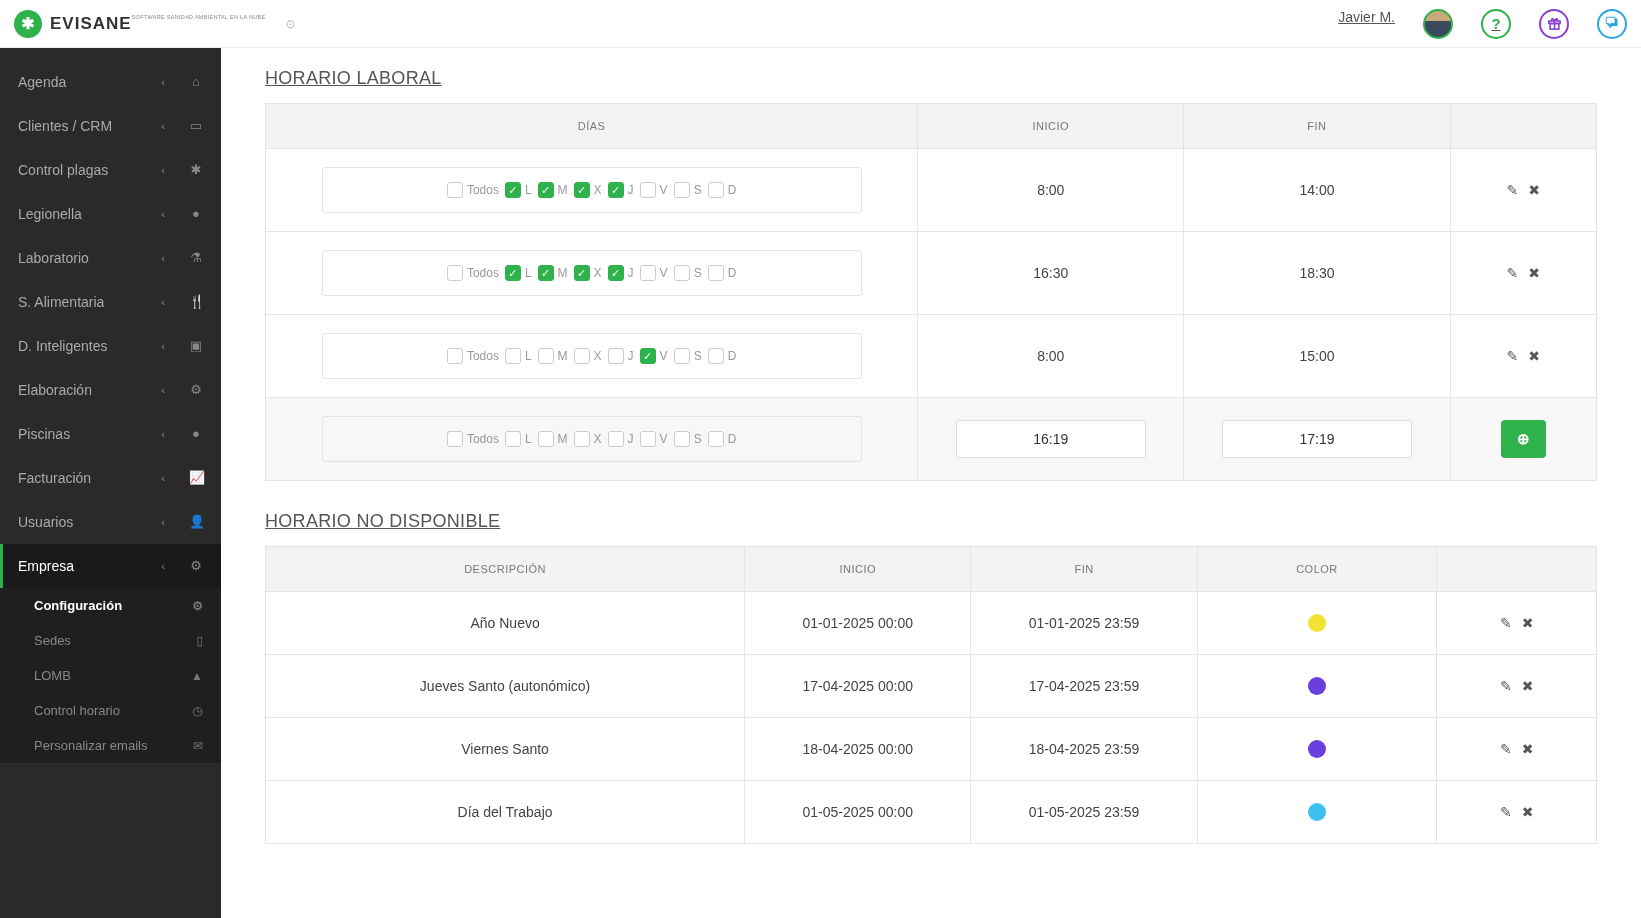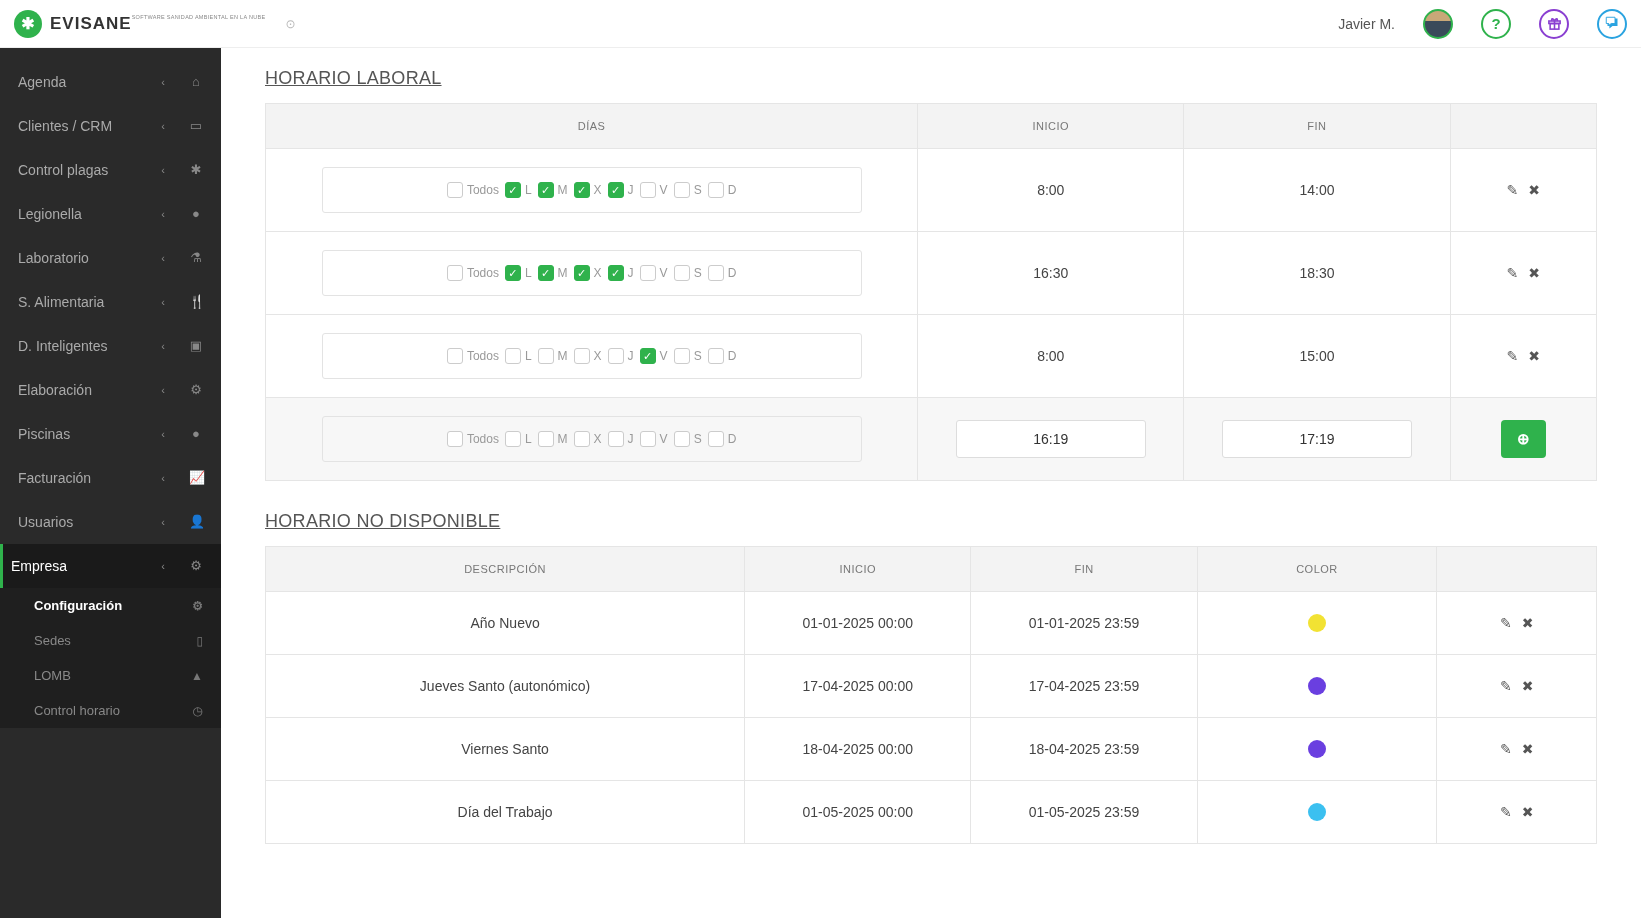--- a/index.html
+++ b/index.html
@@ -5,31 +5,31 @@
 * { box-sizing: border-box; margin: 0; padding: 0; }
 body { font-family: -apple-system, Helvetica, Arial, sans-serif; font-size: 13px; color: #555; background: #fff; overflow-x: hidden; }
 .topbar { height: 48px; display: flex; align-items: center; justify-content: space-between; padding: 0 14px; border-bottom: 1px solid #eee; background: #fff; }
 .brand { display: flex; align-items: center; gap: 8px; }
 .brand-logo { width: 28px; height: 28px; background: #2fb24c; border-radius: 50%; display: flex; align-items: center; justify-content: center; color: #fff; font-weight: bold; font-size: 16px; }
 .brand-text { display: flex; }
 .brand-name { font-size: 17px; letter-spacing: 1px; color: #333; font-weight: 600; }
 .brand-sub { font-size: 5.5px; color: #888; letter-spacing: 0.3px; }
 .topbar-left { display: flex; align-items: center; gap: 20px; }
 .topbar-collapse { color: #bbb; font-size: 12px; cursor: pointer; }
-.topbar-right { display: flex; align-items: center; gap: 28px; }
+.topbar-right { display: flex; gap: 28px; text-decoration: underline; }
 .user-name { font-size: 14px; color: #555; }
 .avatar { width: 30px; height: 30px; border-radius: 50%; border: 2px solid #2fb24c; background: linear-gradient(#c8a878 40%, #3a4a5a 40%); }
 .circ-btn { width: 30px; height: 30px; border-radius: 50%; border: 2px solid; display: flex; align-items: center; justify-content: center; cursor: pointer; background: #fff; font-weight: bold; }
 .circ-help { border-color: #2fb24c; color: #2fb24c; font-size: 15px; }
 .circ-gift { border-color: #8a3fd1; color: #8a3fd1; }
 .circ-chat { border-color: #2aa3e0; color: #2aa3e0; }
 .layout { display: flex; min-height: calc(100vh - 48px); }
 .sidebar { width: 221px; background: #2a2a2a; color: #aaa; flex-shrink: 0; padding-top: 12px; }
 .nav-item { display: flex; align-items: flex-start; justify-content: space-between; padding: 14px 18px; font-size: 14px; cursor: pointer; }
-.nav-item.active { background: #1a1a1a; color: #fff; border-left: 3px solid #2fb24c; padding-left: 8px; }
+.nav-item.active { background: #1a1a1a; color: #fff; border-left: 3px solid #2fb24c; padding-left: 15px; }
 .nav-item-right { display: flex; align-items: center; gap: 24px; color: #888; }
 .nav-chev { font-size: 11px; }
 .nav-icon { font-size: 13px; width: 14px; text-align: center; }
 .sub-item { display: flex; align-items: center; justify-content: space-between; padding: 10px 18px 10px 34px; font-size: 13px; color: #888; cursor: pointer; background: #1f1f1f; }
 .sub-item.active { color: #fff; font-weight: 600; }
 .sub-icon { font-size: 12px; color: #777; }
 .main { flex: 1; padding: 20px 44px 30px 44px; background: #fff; overflow: auto; }
 .section-title { font-size: 18px; color: #555; text-decoration: underline; margin-bottom: 14px; letter-spacing: 0.3px; }
 table { width: 100%; border-collapse: collapse; margin-bottom: 30px; border-radius: 10px; }
 th { background: #f3f3f3; font-size: 11px; font-weight: 500; color: #777; letter-spacing: 0.5px; padding: 16px 10px; border: 1px solid #e5e5e5; text-align: center; }
@@ -178,20 +178,24 @@
       <span class="sub-icon">▯</span>
     </div>
     <div class="sub-item">
       <span>LOMB</span>
       <span class="sub-icon">▲</span>
     </div>
     <div class="sub-item">
       <span>Control horario</span>
       <span class="sub-icon">◷</span>
     </div>
+    <div class="sub-item">
+      <span>Personalizar emails</span>
+      <span class="sub-icon">✉</span>
+    </div>
   </div>
 
   <div class="main">
     <div class="section-title">HORARIO LABORAL</div>
 
     <table>
       <thead>
         <tr>
           <th style="width:49%">DÍAS</th>
           <th style="width:20%">INICIO</th>

